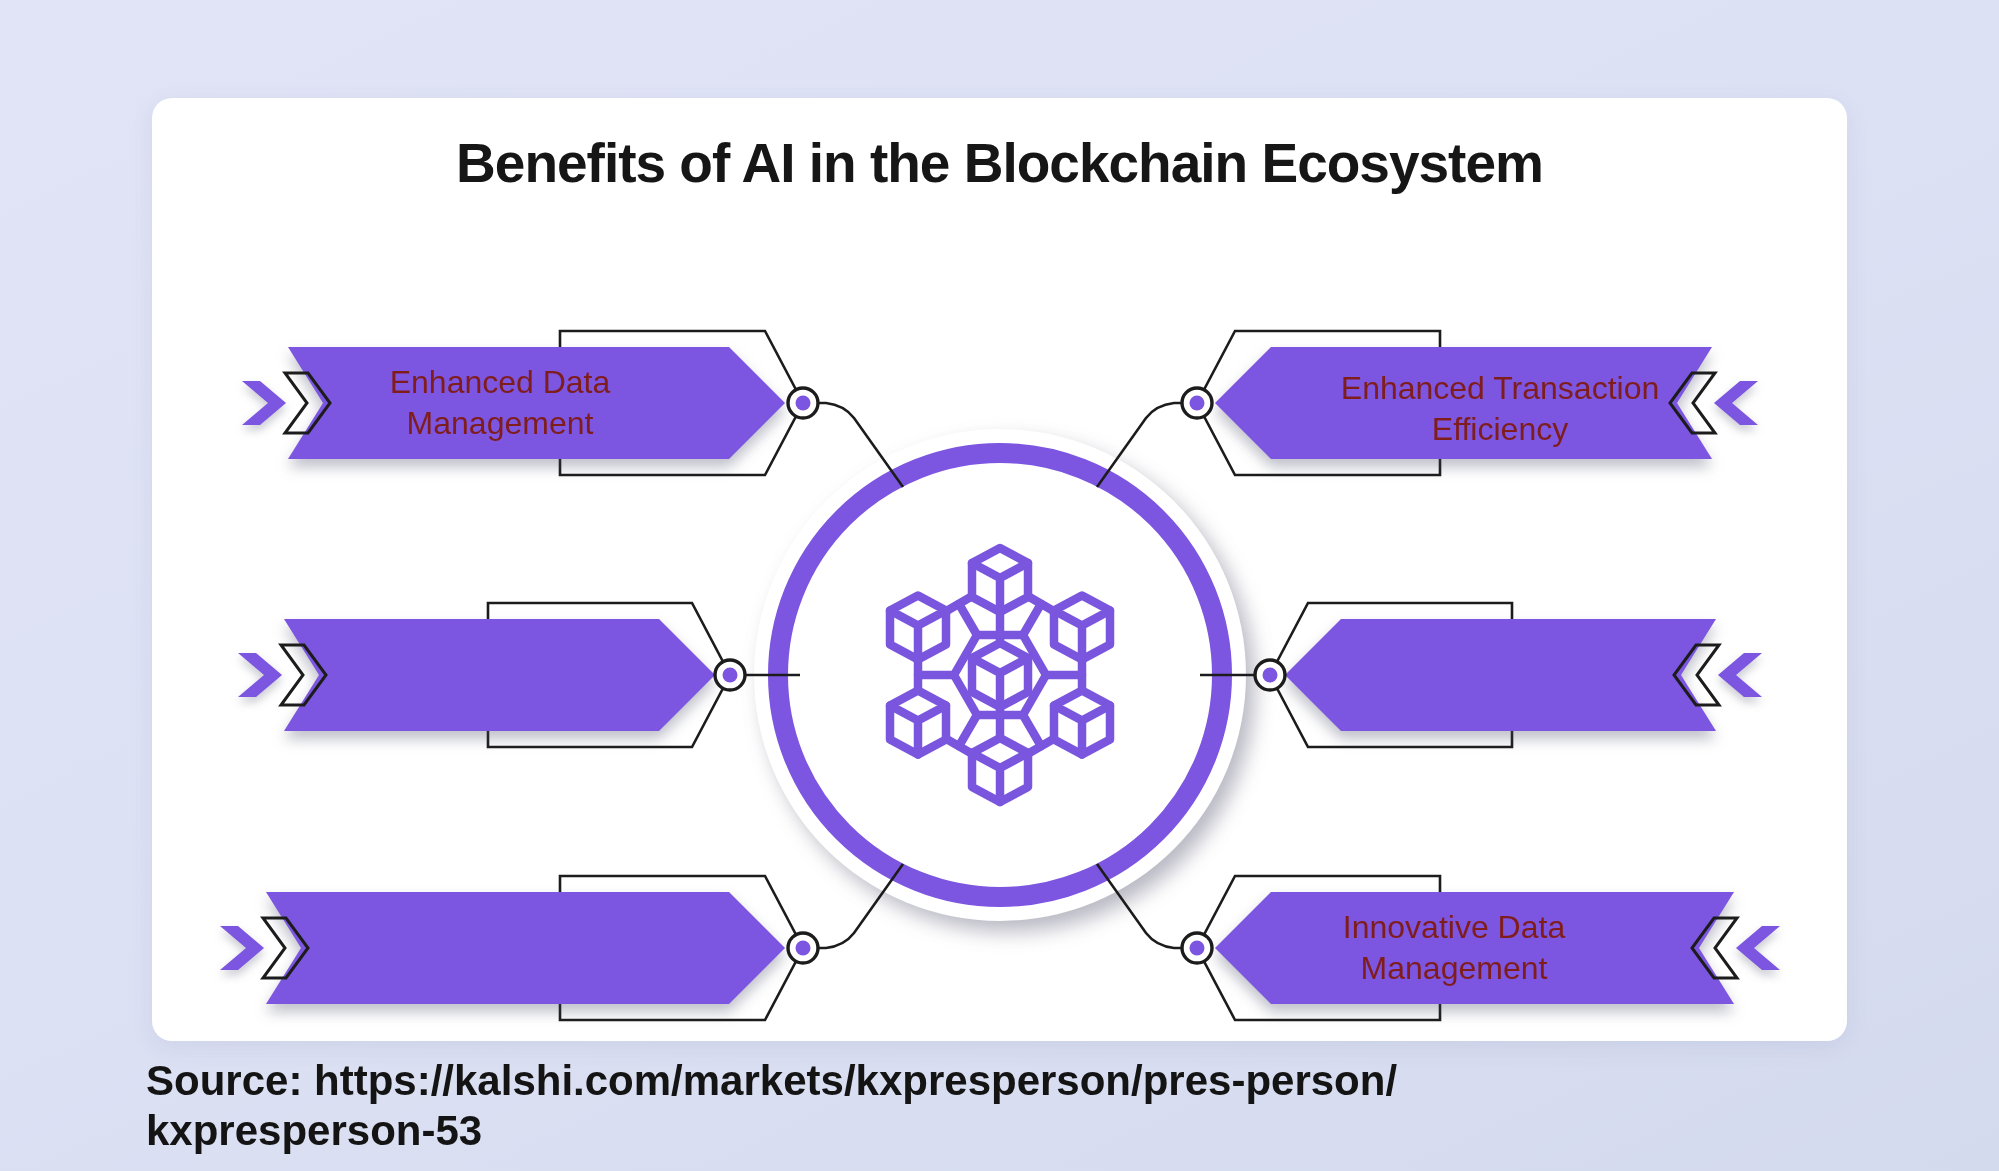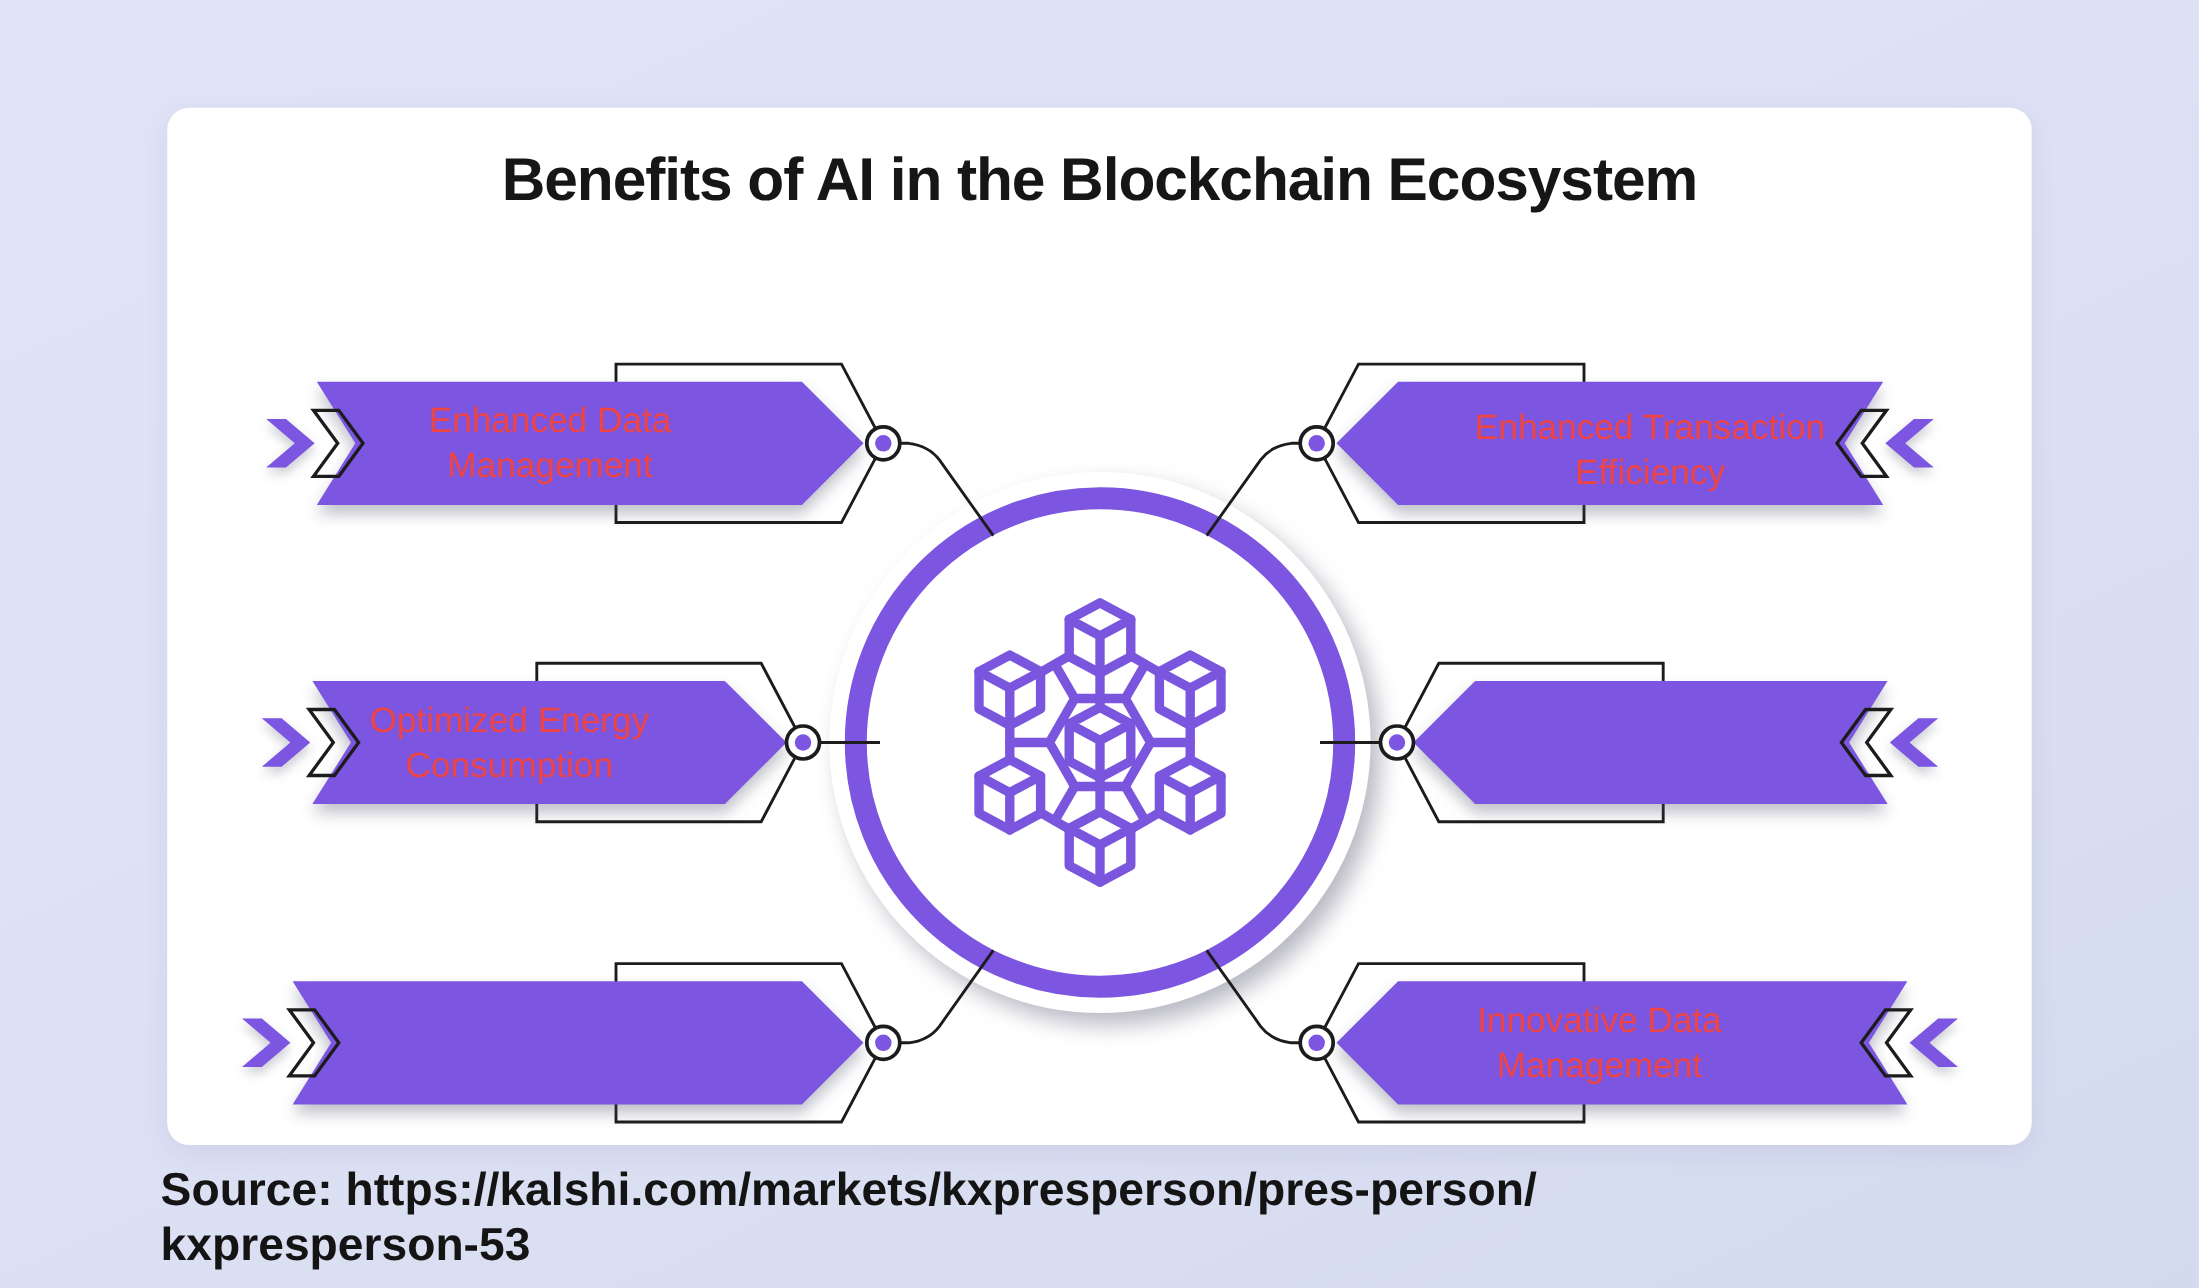--- a/index.html
+++ b/index.html
@@ -16,21 +16,21 @@
   }
   .title{
     position:absolute;left:152px;top:121px;width:1695px;height:84px;
     display:flex;align-items:center;justify-content:center;
     font-size:55px;font-weight:bold;letter-spacing:-1px;color:#161616;
     text-align:center;
   }
   svg.diagram{position:absolute;left:0;top:0;width:1999px;height:1171px;}
   .btext{
     position:absolute;height:112px;display:flex;align-items:center;justify-content:center;
-    text-align:center;color:#ef4444;font-size:32px;font-weight:normal;line-height:1.28;
+    text-align:center;color:#7f1d1d;font-size:32px;font-weight:normal;line-height:1.28;
   }
   .btext span{display:inline-block;}
   .source{
     position:absolute;left:146px;top:1056px;width:1400px;
     color:#141414;font-size:42px;font-weight:bold;line-height:1.18;
   }
   .shadow-banner{filter:drop-shadow(0px 8px 7px rgba(70,72,100,0.35));}
   .shadow-circle{filter:drop-shadow(9px 11px 10px rgba(70,72,100,0.38));}
   .shadow-chev{filter:drop-shadow(0px 5px 5px rgba(70,72,100,0.30));}
 </style>
@@ -161,23 +161,20 @@
       <g>
         <circle cx="1197" cy="948" r="15" fill="#ffffff" stroke="#1c1c1c" stroke-width="3.4"></circle>
         <circle cx="1197" cy="948" r="7.5" fill="#7c55e1"></circle>
       </g>
     </g>
   </svg>
 
   <div class="btext" style="left:285px;top:347px;width:430px;">
     <span style="max-width:320px;">Enhanced Data Management</span>
   </div>
-  <div class="btext" style="left:278px;top:619px;width:370px;">
-    <span style="max-width:330px;">Optimized Energy Consumption</span>
-  </div>
   <div class="btext" style="left:1285px;top:347px;width:430px;">
     <span style="max-width:370px;margin-top:12px;">Enhanced Transaction Efficiency</span>
   </div>
   <div class="btext" style="left:1239px;top:892px;width:430px;">
     <span style="max-width:320px;">Innovative Data Management</span>
   </div>
 
   <div class="source">
     <div>Source: https://kalshi.com/markets/kxpresperson/pres-person/</div>
     <div>kxpresperson-53</div>

